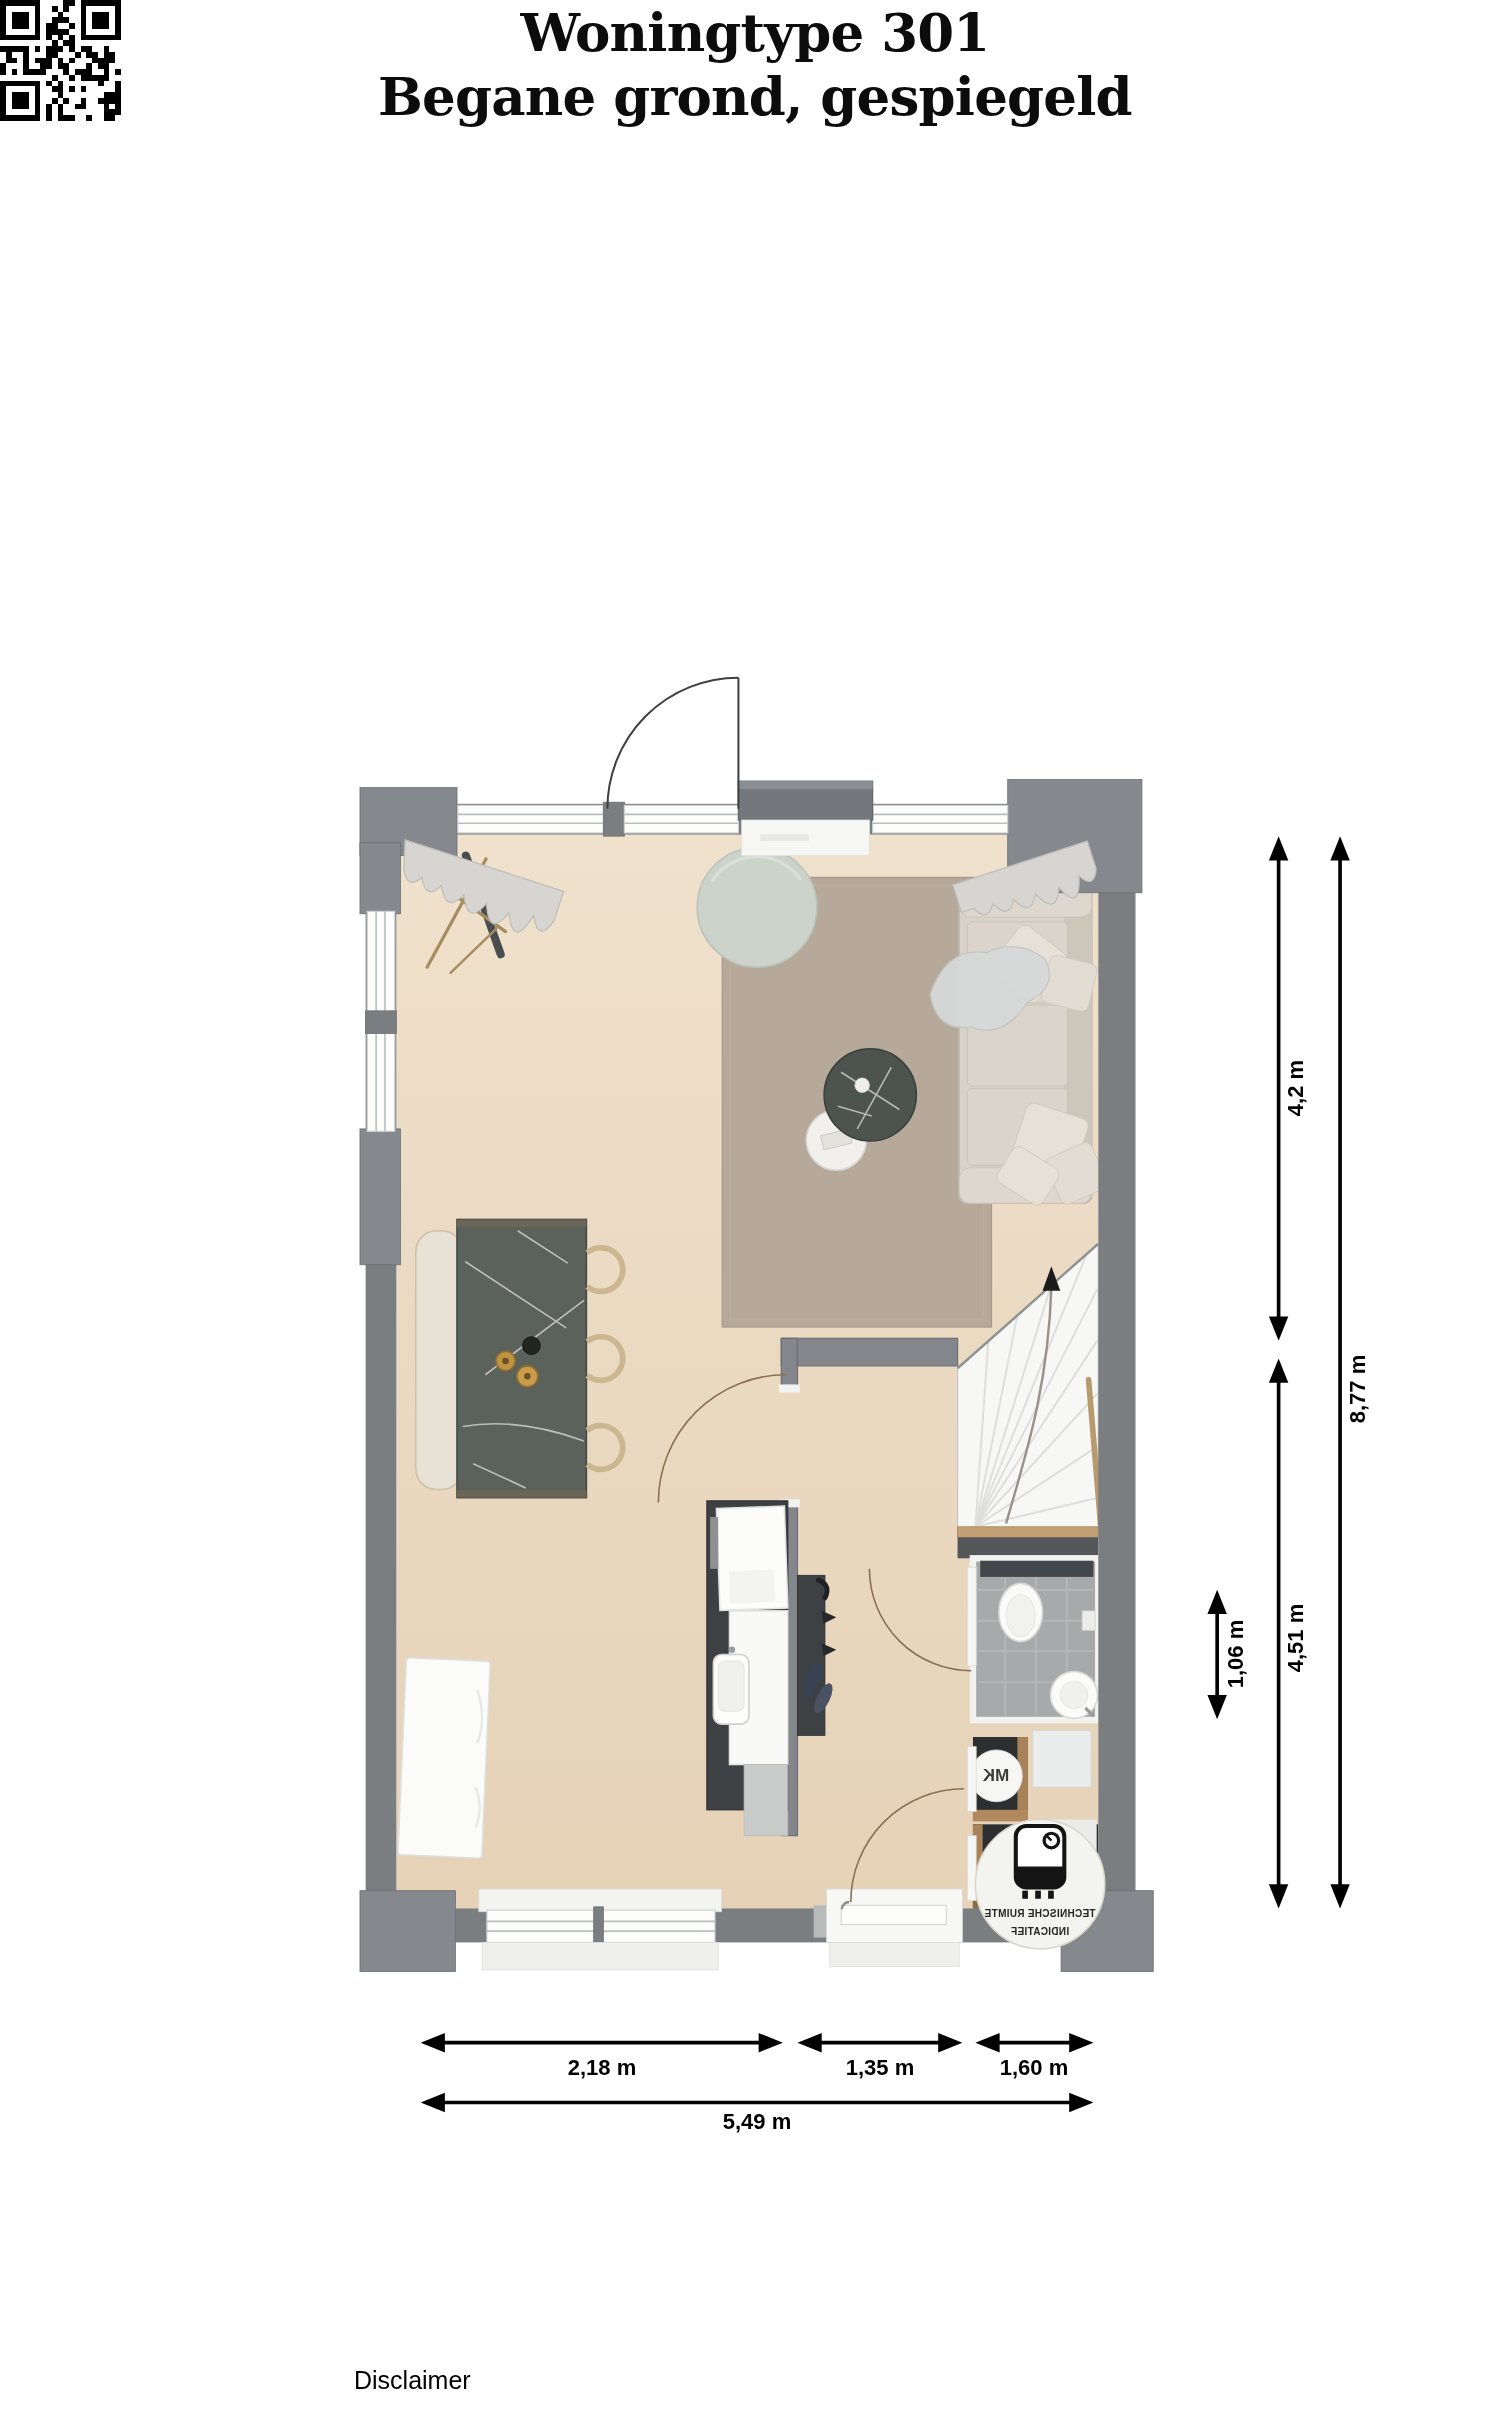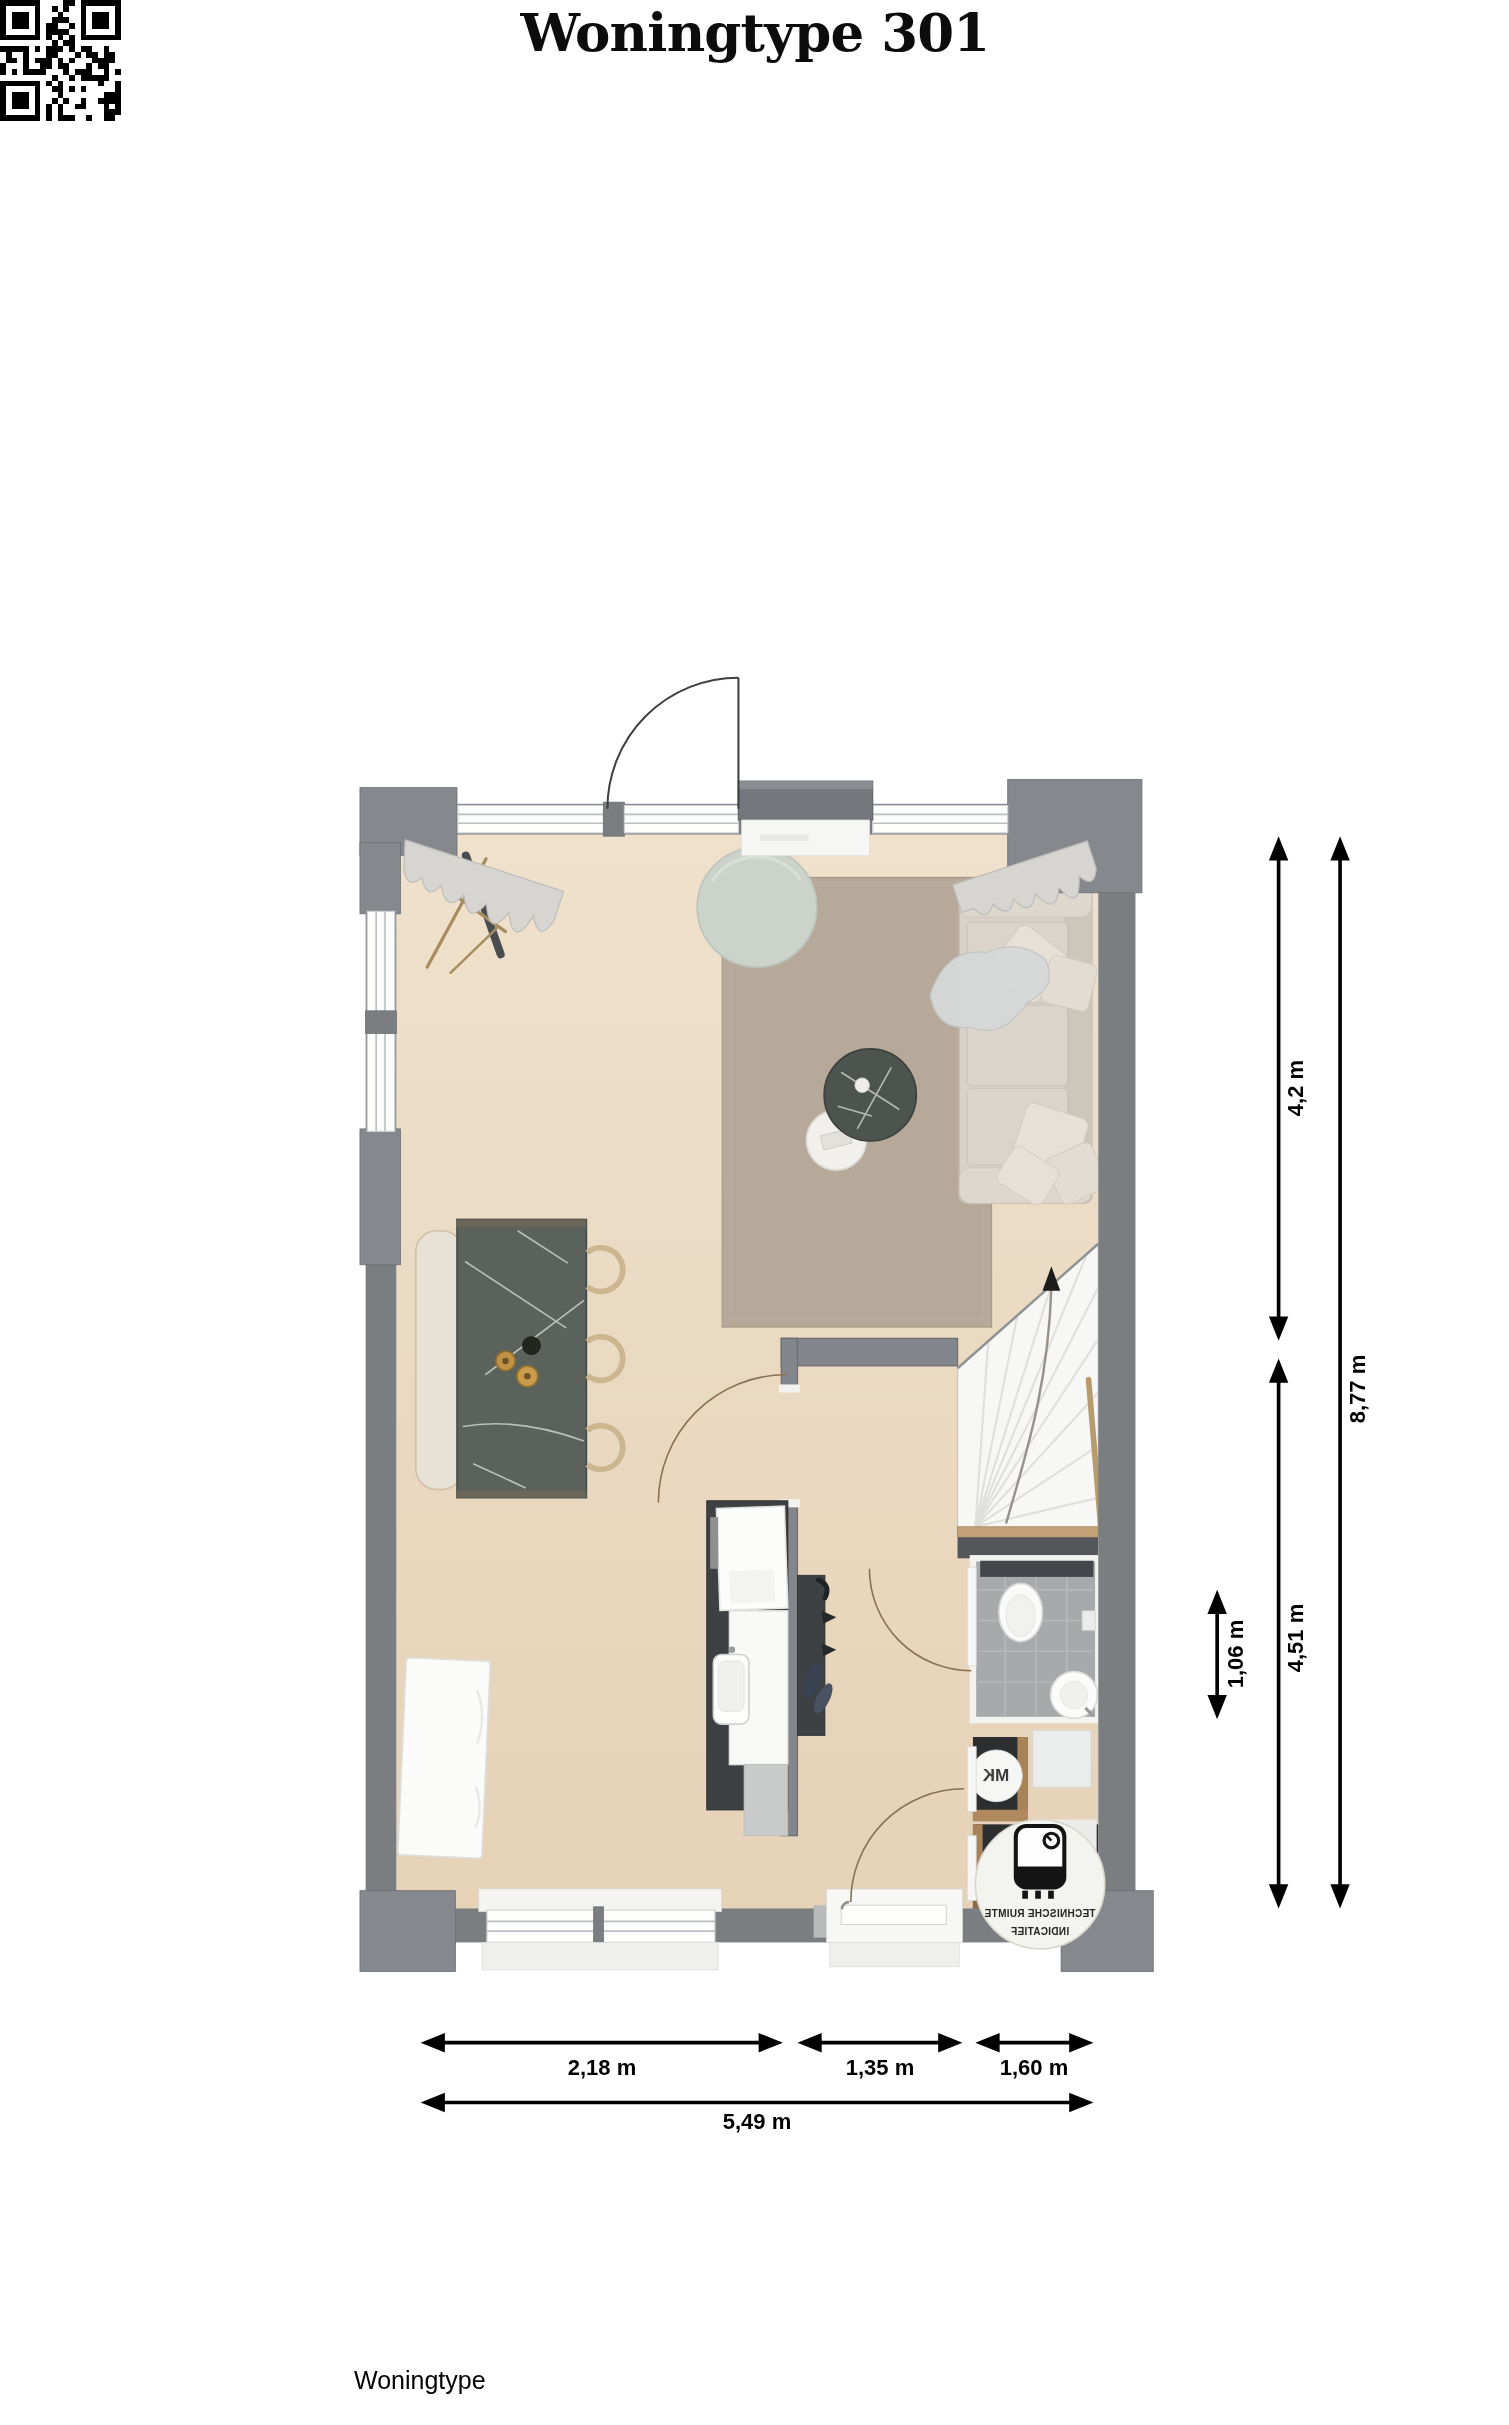--- a/index.html
+++ b/index.html
@@ -19,20 +19,21 @@
   .disclaimer{position:absolute;left:354px;top:2366px;font:400 25px "Liberation Sans",sans-serif;color:#000;}
   .qr{position:absolute;left:354px;top:2251px;}
 </style>
 </head>
 <body>
 
 <div class="stage">
 
   <div class="title">
     <div>Woningtype 301</div>
+    <div>Begane grond, gespiegeld</div>
   </div>
 
   <svg width="1510" height="2426" viewBox="0 0 1867 3000">
     <defs>
       <linearGradient id="floorGrad" x1="0" y1="0" x2="0" y2="1">
         <stop offset="0" stop-color="#f0e1cc"></stop>
         <stop offset="1" stop-color="#e5d2b7"></stop>
       </linearGradient>
     </defs>
 
@@ -553,16 +554,16 @@
         <rect x="20" y="19" width="1" height="1"></rect>
         <rect x="8" y="20" width="1" height="1"></rect>
         <rect x="10" y="20" width="1" height="1"></rect>
         <rect x="11" y="20" width="1" height="1"></rect>
         <rect x="12" y="20" width="1" height="1"></rect>
         <rect x="15" y="20" width="1" height="1"></rect>
         <rect x="18" y="20" width="1" height="1"></rect>
         <rect x="19" y="20" width="1" height="1"></rect>
       </g>
   </svg>
-  <div class="disclaimer">Woningtype</div>
+  <div class="disclaimer">Disclaimer</div>
 
 </div>
 
 
 </body></html>

